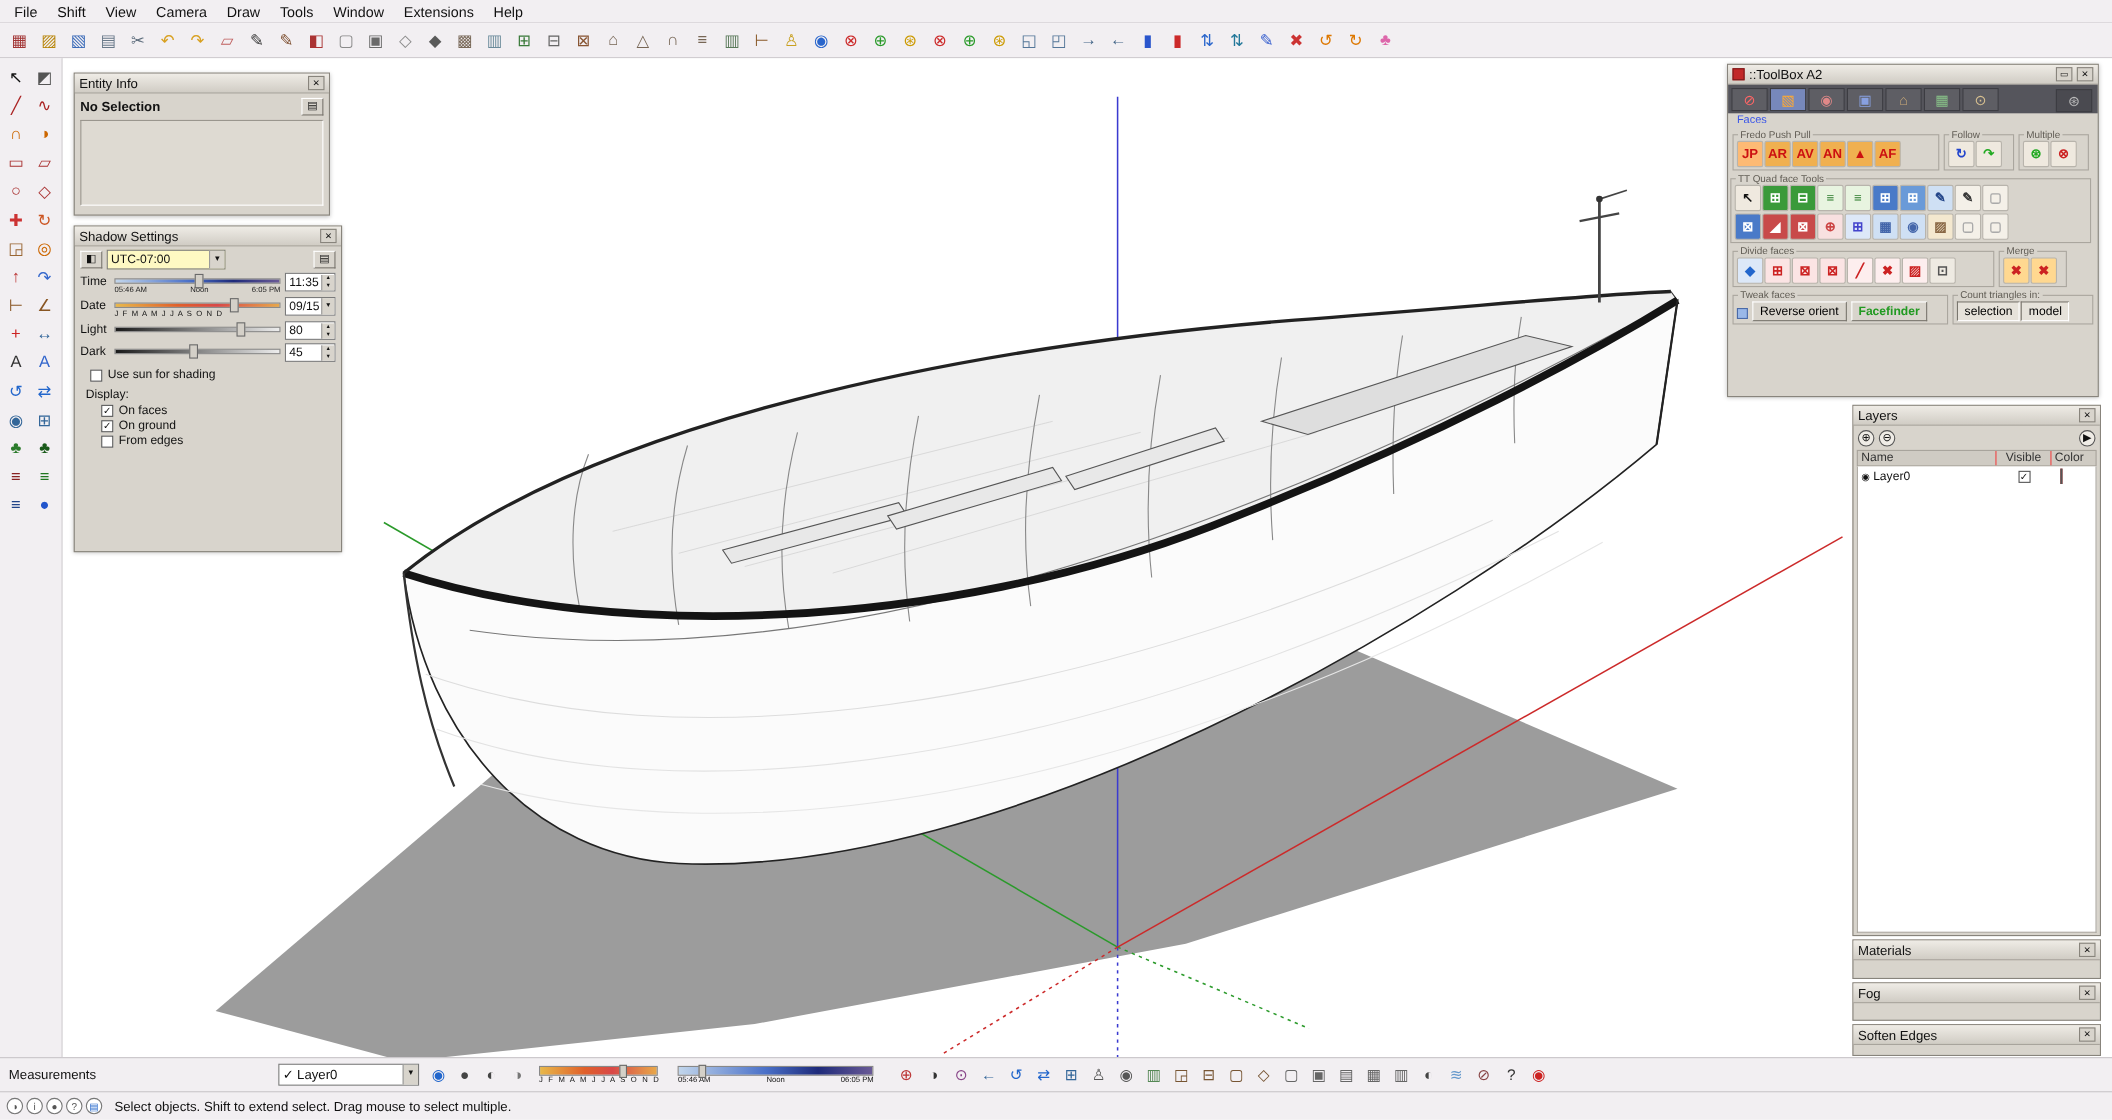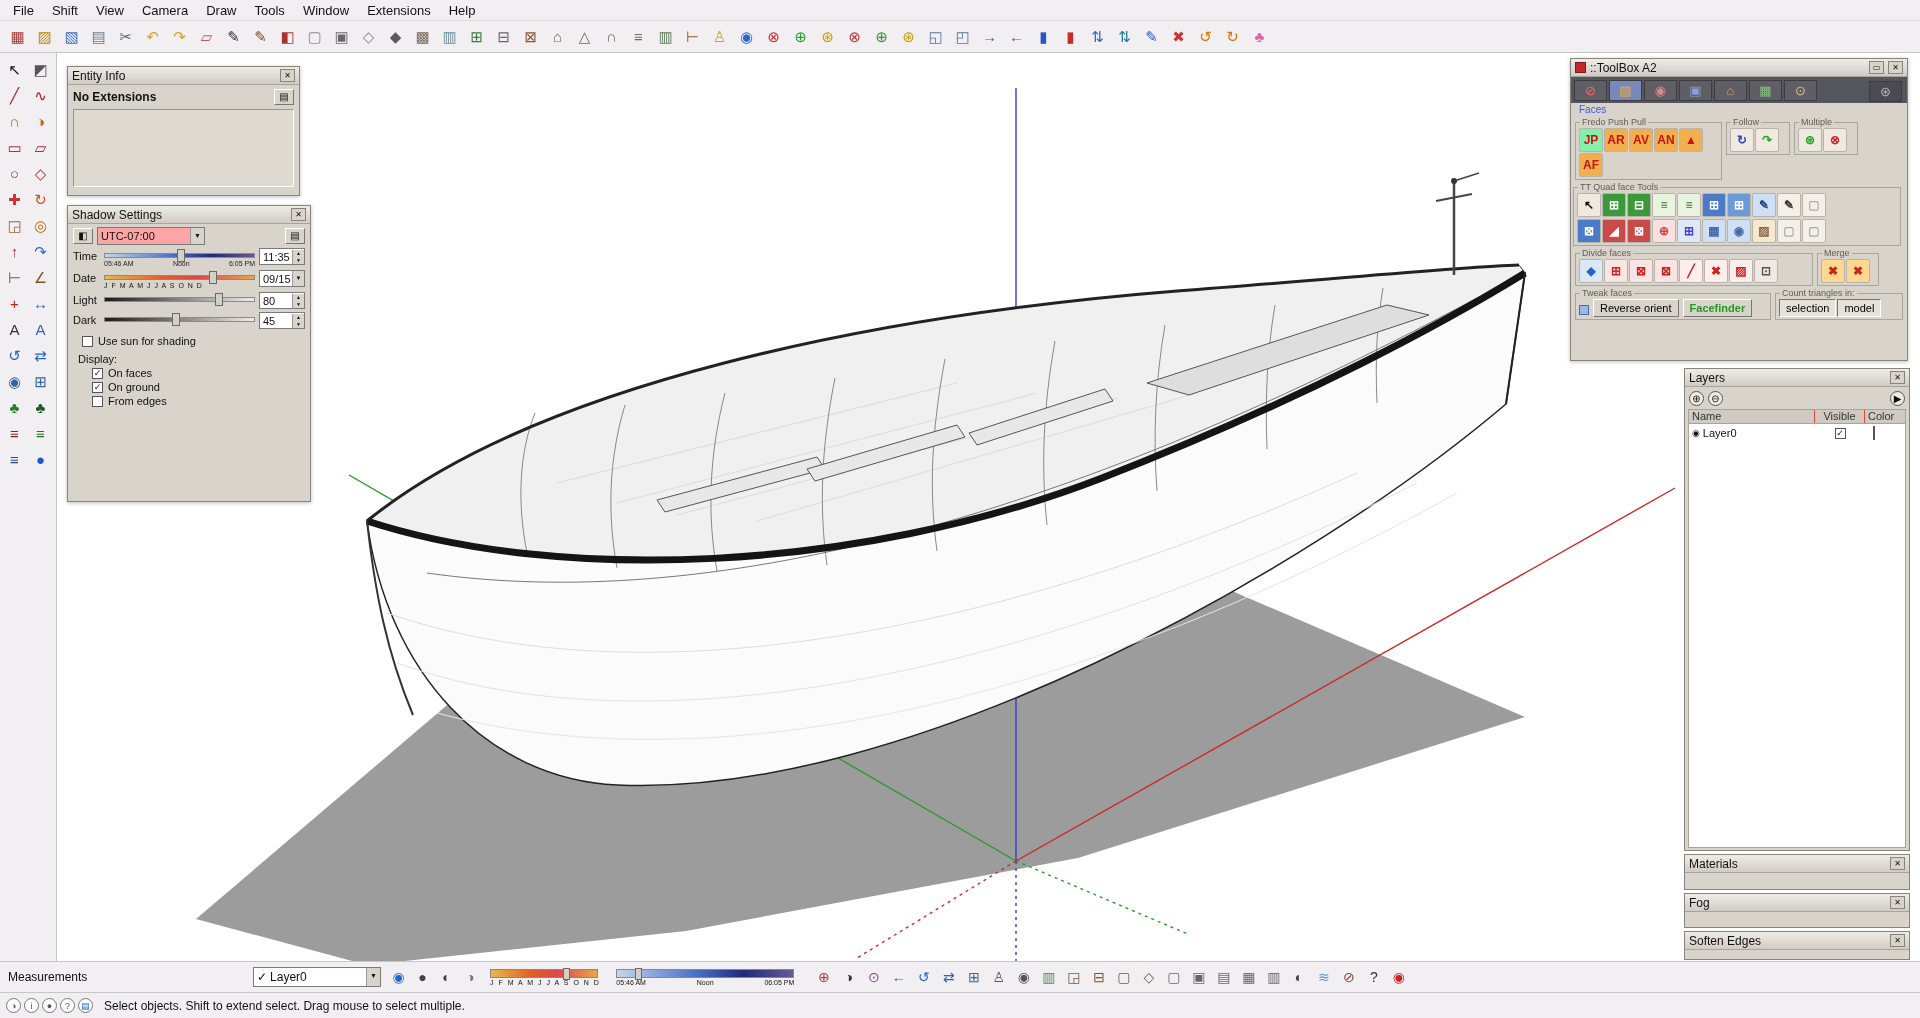--- a/index.html
+++ b/index.html
@@ -35,21 +35,21 @@
 .thumb{position:absolute;top:-5px;width:8px;height:13px;background:#d4d0c8;border:1px solid #6a6a6a;}
 .slider-ticks{display:flex;justify-content:space-between;font-size:7px;color:#222;margin-top:2px;letter-spacing:0;}
 .ticks-one{font-size:7px;letter-spacing:1px;margin-top:2px;}
 .value-box{width:46px;height:17px;background:#fff;border:1px solid #7a7a7a;display:flex;align-items:center;font-size:11px;}
 .value-box .vtext{flex:1;padding-left:3px;}
 .spin{display:flex;flex-direction:column;width:12px;border-left:1px solid #9a9a9a;background:#d8d4cc;}
 .spin span{font-size:5px;line-height:7px;text-align:center;}
 .cb{width:11px;height:11px;border:1px solid #555;background:#fff;font-size:9px;line-height:9px;text-align:center;display:inline-block;}
 .cb-row{display:flex;align-items:center;gap:5px;padding:2px 5px 0 24px;font-size:11px;}
 .ss-plain{padding:6px 5px 0 10px;font-size:11px;}
-.tz-select{width:108px;height:18px;background:#fca5a5;border:1px solid #7a7a7a;display:flex;align-items:center;font-size:11px;}
+.tz-select{width:108px;height:18px;background:#fef9c3;border:1px solid #7a7a7a;display:flex;align-items:center;font-size:11px;}
 .tz-select .vtext{flex:1;padding-left:3px;}
 .dd-arrow{width:14px;height:100%;background:#d8d4cc;border-left:1px solid #9a9a9a;font-size:7px;text-align:center;line-height:16px;}
 
 #toolbox{left:1570px;top:58px;width:338px;height:303px;}
 .tb-titleicon{width:11px;height:11px;background:#c22828;border:1px solid #7a1a1a;}
 .tabstrip{height:26px;background:#55555c;display:flex;align-items:center;gap:2px;padding:2px 3px;}
 .tab{width:33px;height:21px;display:flex;align-items:center;justify-content:center;font-size:13px;border:1px solid #3c3c42;}
 .tab-gear{margin-left:auto;}
 .faces-label{font-size:10px;color:#3a55e8;padding:1px 0 0 8px;height:13px;}
 .tb-row{display:flex;align-items:flex-start;padding:0 2px;}
@@ -266,21 +266,21 @@
     </g>
   </svg>
 </div>
 
 <div class="panel" id="entity-info">
   <div class="panel-title">
     <span class="title-text">Entity Info</span>
     <span class="wbtn">✕</span>
   </div>
   <div class="ei-row">
-    <span>No Extensions</span>
+    <span>No Selection</span>
     <span class="mini-btn">▤</span>
   </div>
   <div class="ei-body"></div>
 </div>
 
 <div class="panel" id="shadow-settings">
   <div class="panel-title">
     <span class="title-text">Shadow Settings</span>
     <span class="wbtn">✕</span>
   </div>
@@ -394,24 +394,24 @@
       <span class="tab" style="color: rgb(255, 170, 51); background: rgb(119, 136, 187);">▧</span>
       <span class="tab" style="color: rgb(224, 136, 136); background: rgb(94, 94, 100);">◉</span>
       <span class="tab" style="color: rgb(136, 160, 224); background: rgb(94, 94, 100);">▣</span>
       <span class="tab" style="color: rgb(200, 168, 120); background: rgb(94, 94, 100);">⌂</span>
       <span class="tab" style="color: rgb(136, 192, 136); background: rgb(94, 94, 100);">▦</span>
       <span class="tab" style="color: rgb(216, 192, 144); background: rgb(94, 94, 100);">⊙</span>
     </div>
   <span class="tab tab-gear" style="position:absolute;right:5px;top:22px;background:#4a4a50;color:#bbb;">⊛</span>
   <div class="faces-label">Faces</div>
   <div class="tb-row">
-    <div class="grp" style="width:147px;">
+    <div class="grp" style="width:188px;">
       <span class="grp-label">Fredo Push Pull</span>
 
-    <span class="ic" style="color: rgb(204, 17, 17); background: #86efac;">JP</span>
+    <span class="ic" style="color: rgb(204, 17, 17); background: #fdba74;">JP</span>
         <span class="ic" style="color: rgb(204, 17, 17); background: rgb(240, 176, 80);">AR</span>
         <span class="ic" style="color: rgb(204, 17, 17); background: rgb(240, 176, 80);">AV</span>
         <span class="ic" style="color: rgb(204, 17, 17); background: rgb(240, 176, 80);">AN</span>
         <span class="ic" style="color: rgb(204, 17, 17); background: rgb(240, 176, 80);">▲</span>
         <span class="ic" style="color: rgb(204, 17, 17); background: rgb(240, 176, 80);">AF</span>
       </div>
     <div class="grp" style="width:64px;">
       <span class="grp-label">Follow</span>
 
     <span class="ic" style="color: rgb(34, 68, 204); background: rgb(239, 233, 223);">↻</span>

